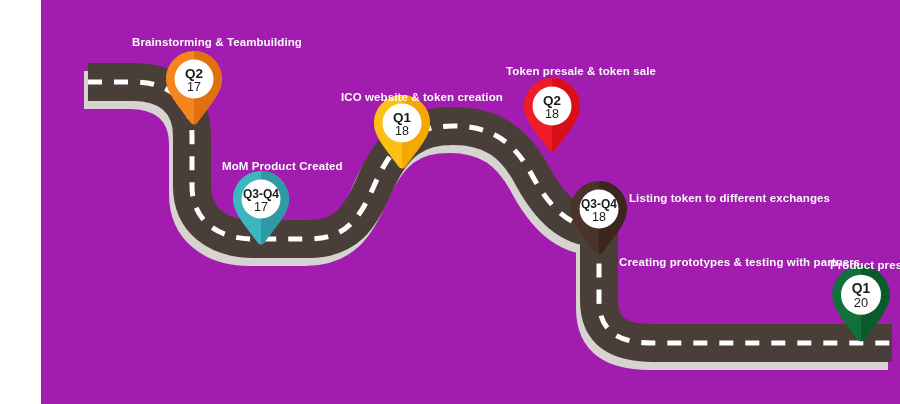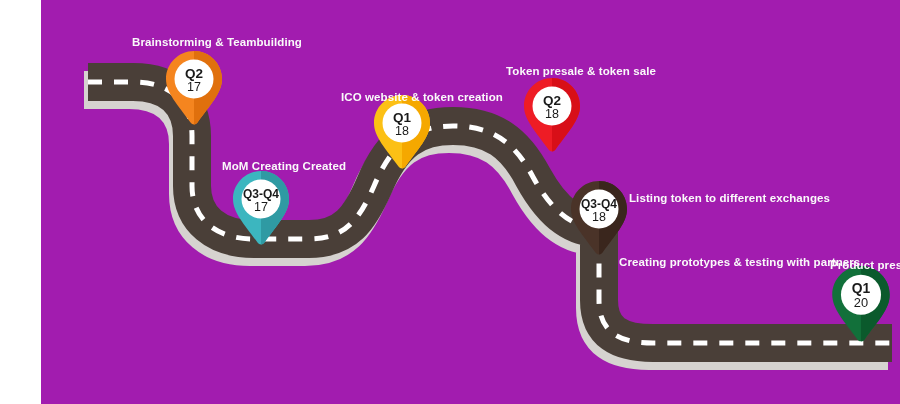--- a/index.html
+++ b/index.html
@@ -115,21 +115,21 @@
             <clipPath id="rclip-1">
               <rect x="28" y="0" width="28" height="74"></rect>
             </clipPath>
           </defs>
           <path d="M 28 0 C 12.5 0 0 12.5 0 28 C 0 42 12 54 24.5 71.5 C 26.3 74 29.7 74 31.5 71.5 C 44 54 56 42 56 28 C 56 12.5 43.5 0 28 0 Z" fill="#2f9aa3" clip-path="url(#rclip-1)"></path>
           <circle cx="28" cy="28" r="19.5" fill="#ffffff"></circle>
           <text x="28" y="26.5" text-anchor="middle" class="pin-quarter" font-family="&quot;Liberation Sans&quot;, sans-serif" font-size="12">Q3-Q4</text>
           <text x="28" y="40" text-anchor="middle" class="pin-year" font-family="&quot;Liberation Sans&quot;, sans-serif" font-size="12.5">17</text>
         </svg>
       </div>
-      <div class="milestone-label" style="left: 181px; top: 159px; color: rgb(250, 250, 250);">MoM Creating Created</div>
+      <div class="milestone-label" style="left: 181px; top: 159px; color: rgb(250, 250, 250);">MoM Product Created</div>
       <div class="milestone" style="left: 333px; top: 95px; pointer-events: auto;">
         <svg width="56" height="74" viewBox="0 0 56 74">
           <path d="M 28 0 C 12.5 0 0 12.5 0 28 C 0 42 12 54 24.5 71.5 C 26.3 74 29.7 74 31.5 71.5 C 44 54 56 42 56 28 C 56 12.5 43.5 0 28 0 Z" fill="#fcc015"></path>
           <defs>
             <clipPath id="rclip-2">
               <rect x="28" y="0" width="28" height="74"></rect>
             </clipPath>
           </defs>
           <path d="M 28 0 C 12.5 0 0 12.5 0 28 C 0 42 12 54 24.5 71.5 C 26.3 74 29.7 74 31.5 71.5 C 44 54 56 42 56 28 C 56 12.5 43.5 0 28 0 Z" fill="#f5a800" clip-path="url(#rclip-2)"></path>
           <circle cx="28" cy="28" r="19.5" fill="#ffffff"></circle>

